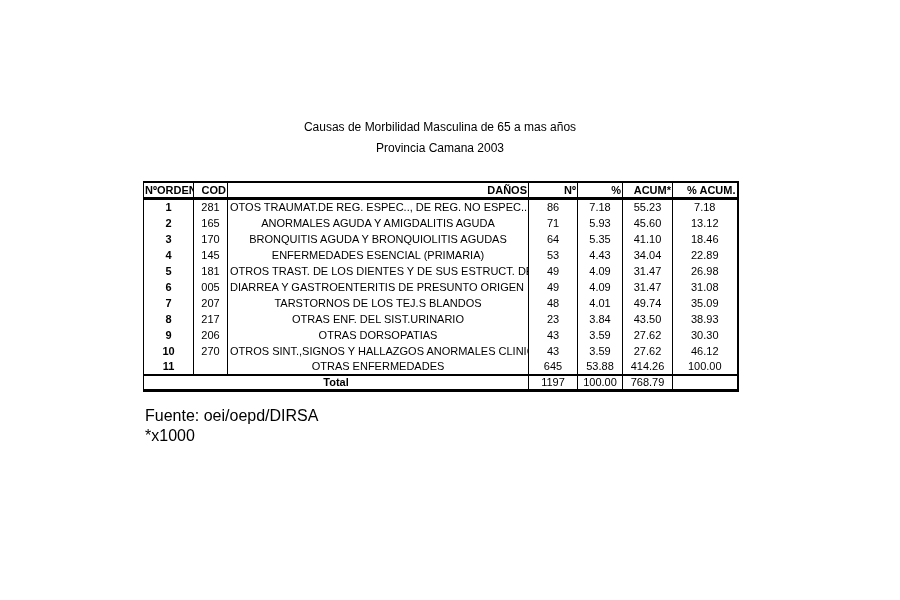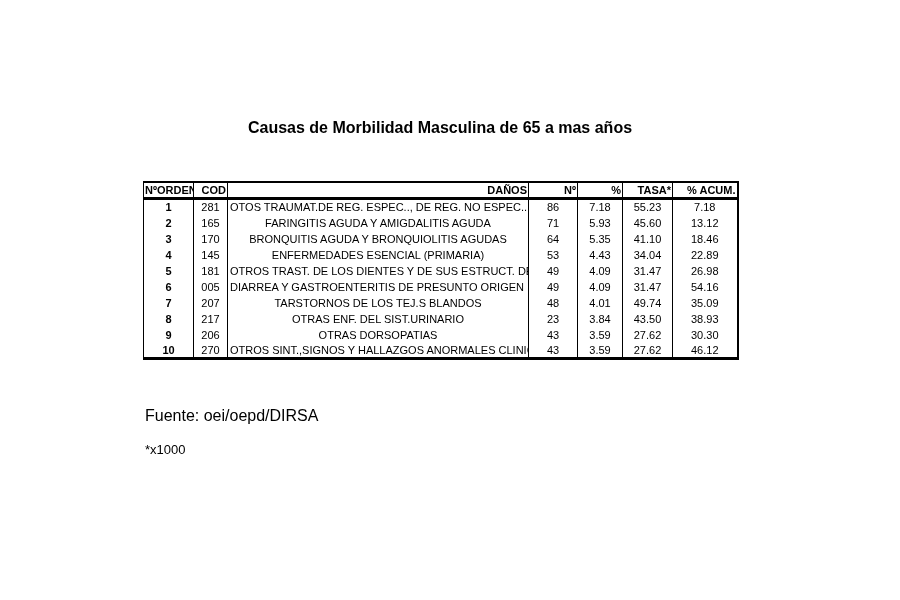--- a/index.html
+++ b/index.html
@@ -9,22 +9,22 @@
     background: #ffffff;
     color: #000000;
     font-family: "Liberation Sans", "DejaVu Sans", sans-serif;
     position: relative;
     overflow: hidden;
   }
   .title-block {
     position: absolute;
     left: 143px; top: 117px; width: 594px;
     text-align: center;
-    font-size: 16px;
-    font-weight: 700;
+    font-size: 12px;
+    font-weight: 400;
     line-height: 21px;
   }
   table.data-table {
     position: absolute;
     left: 143px; top: 181px;
     width: 594px;
     border-collapse: collapse;
     table-layout: fixed;
     font-size: 11px;
     border-left: 1px solid #000;
@@ -57,66 +57,67 @@
     font-size: 11px;
   }
   td.total-label { font-weight: 700; text-align: center; }
   .fuente {
     position: absolute;
     left: 145px; top: 407px;
     font-size: 16px;
   }
   .note {
     position: absolute;
-    left: 145px; top: 442px;
-    font-size: 13px;
+    left: 145px; top: 427px;
+    font-size: 16px;
   }
 </style>
 </head>
 <body>
 
 <div class="title-block">
   <div>Causas de Morbilidad Masculina de 65 a mas años</div>
+  <div>Provincia Camana 2003</div>
 </div>
 
 <table class="data-table">
   <colgroup>
     <col style="width:50px">
       <col style="width:34px">
       <col style="width:301px">
     <col style="width:49px">
       <col style="width:45px">
       <col style="width:50px">
       <col style="width:65px">
   </colgroup>
   <thead>
     <tr>
       <th>NºORDEN</th>
       <th>COD</th>
       <th>DAÑOS</th>
       <th>Nº</th>
       <th>%</th>
-      <th>TASA*</th>
+      <th>ACUM*</th>
       <th>% ACUM.</th>
     </tr>
   </thead>
   <tbody>
     <tr>
       <td class="cell-orden">1</td>
       <td>281</td>
       <td class="cell-danos">OTOS TRAUMAT.DE REG. ESPEC.., DE REG. NO ESPEC.. Y DE</td>
       <td>86</td>
       <td>7.18</td>
       <td>55.23</td>
       <td>7.18</td>
     </tr>
     <tr>
       <td class="cell-orden">2</td>
       <td>165</td>
-      <td class="cell-danos">FARINGITIS AGUDA Y AMIGDALITIS AGUDA</td>
+      <td class="cell-danos">ANORMALES AGUDA Y AMIGDALITIS AGUDA</td>
       <td>71</td>
       <td>5.93</td>
       <td>45.60</td>
       <td>13.12</td>
     </tr>
     <tr>
       <td class="cell-orden">3</td>
       <td>170</td>
       <td class="cell-danos">BRONQUITIS AGUDA Y BRONQUIOLITIS AGUDAS</td>
       <td>64</td>
@@ -142,21 +143,21 @@
       <td>31.47</td>
       <td>26.98</td>
     </tr>
     <tr>
       <td class="cell-orden">6</td>
       <td>005</td>
       <td class="cell-danos">DIARREA Y GASTROENTERITIS DE PRESUNTO ORIGEN INFECC</td>
       <td>49</td>
       <td>4.09</td>
       <td>31.47</td>
-      <td>54.16</td>
+      <td>31.08</td>
     </tr>
     <tr>
       <td class="cell-orden">7</td>
       <td>207</td>
       <td class="cell-danos">TARSTORNOS DE LOS TEJ.S BLANDOS</td>
       <td>48</td>
       <td>4.01</td>
       <td>49.74</td>
       <td>35.09</td>
     </tr>
@@ -180,17 +181,33 @@
     </tr>
     <tr>
       <td class="cell-orden">10</td>
       <td>270</td>
       <td class="cell-danos">OTROS SINT.,SIGNOS Y HALLAZGOS ANORMALES CLINICOS</td>
       <td>43</td>
       <td>3.59</td>
       <td>27.62</td>
       <td>46.12</td>
     </tr>
+    <tr>
+      <td class="cell-orden">11</td>
+      <td></td>
+      <td class="cell-danos">OTRAS ENFERMEDADES</td>
+      <td>645</td>
+      <td>53.88</td>
+      <td>414.26</td>
+      <td>100.00</td>
+    </tr>
+    <tr class="total-row">
+      <td class="total-label" colspan="3">Total</td>
+      <td>1197</td>
+      <td>100.00</td>
+      <td>768.79</td>
+      <td></td>
+    </tr>
   </tbody>
 </table>
 
 <div class="fuente">Fuente: oei/oepd/DIRSA</div>
 <div class="note">*x1000</div>
 
 </body></html>

